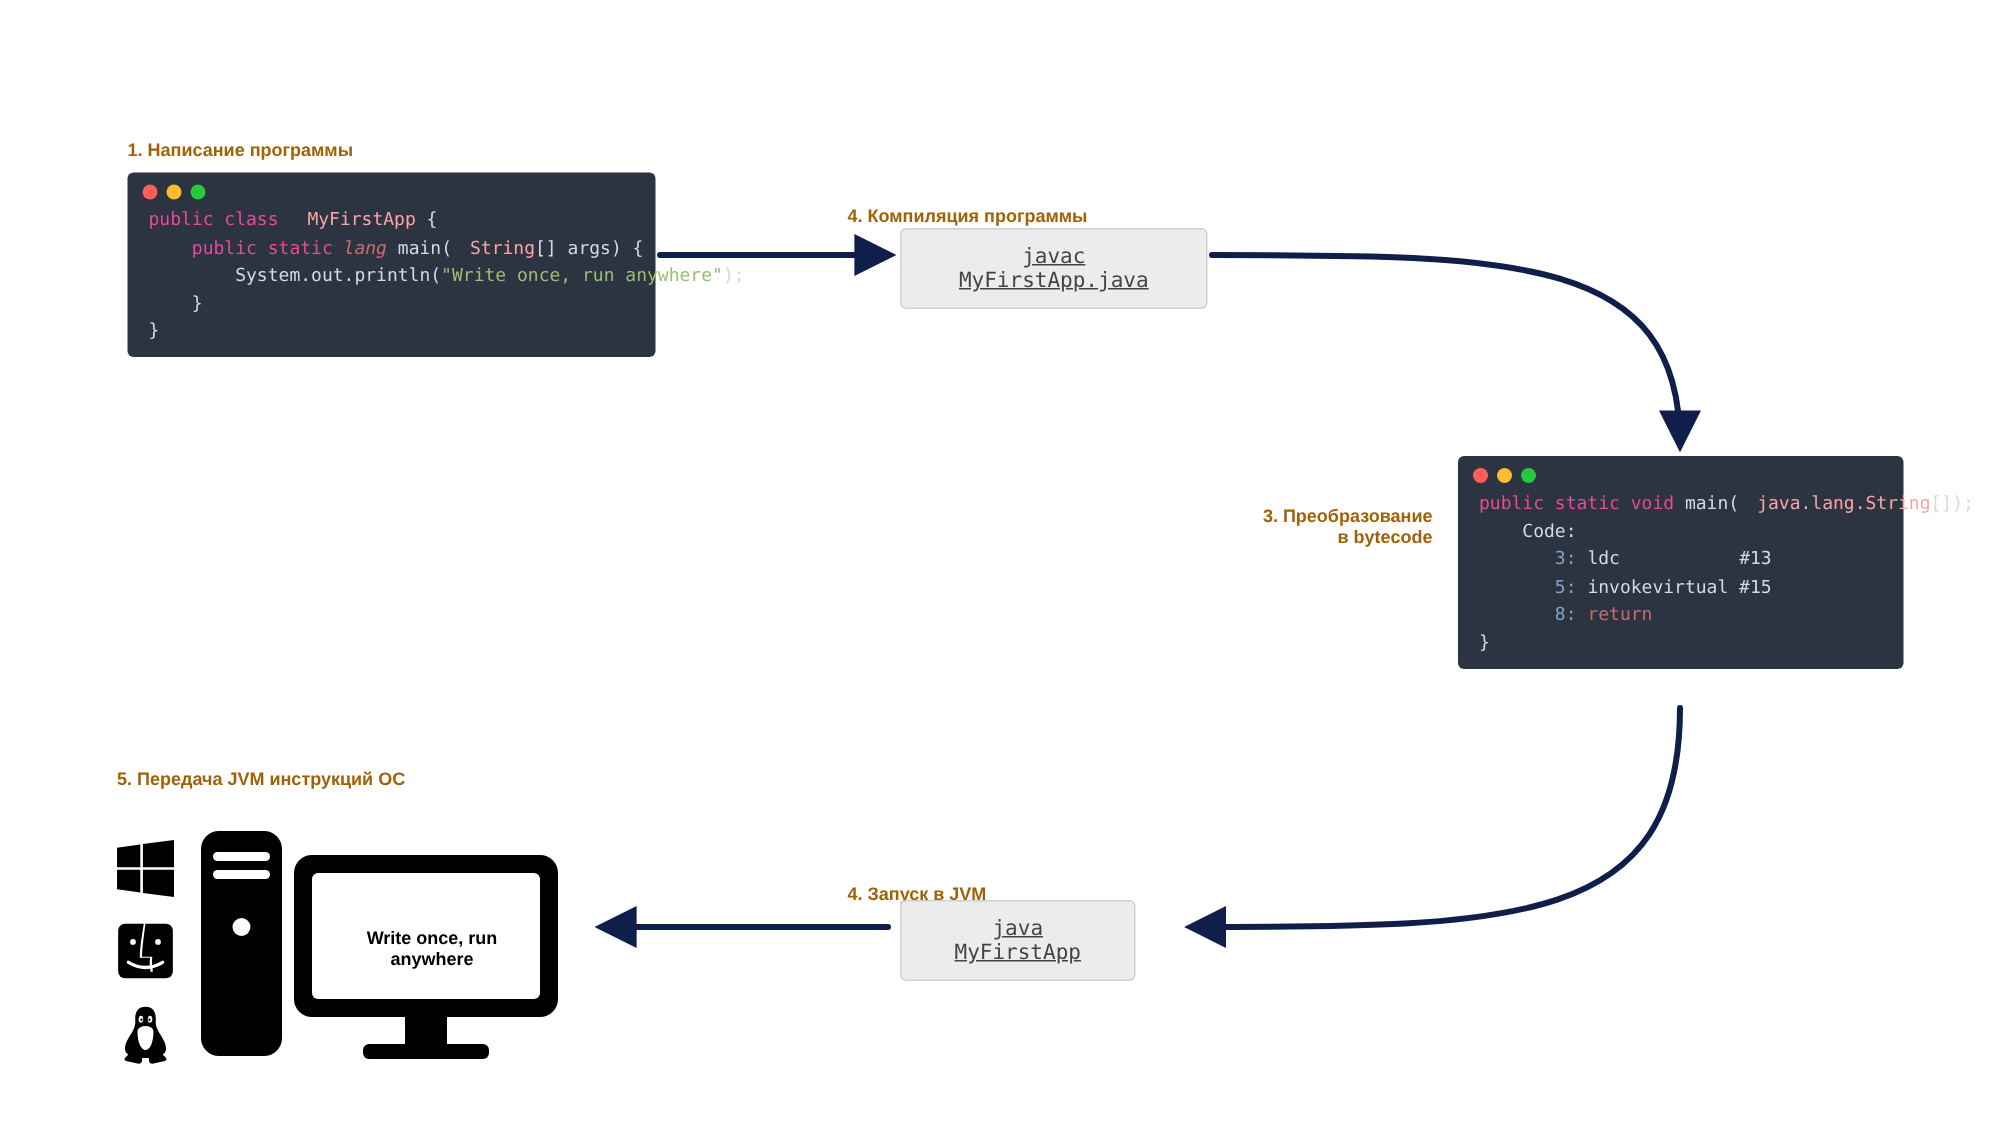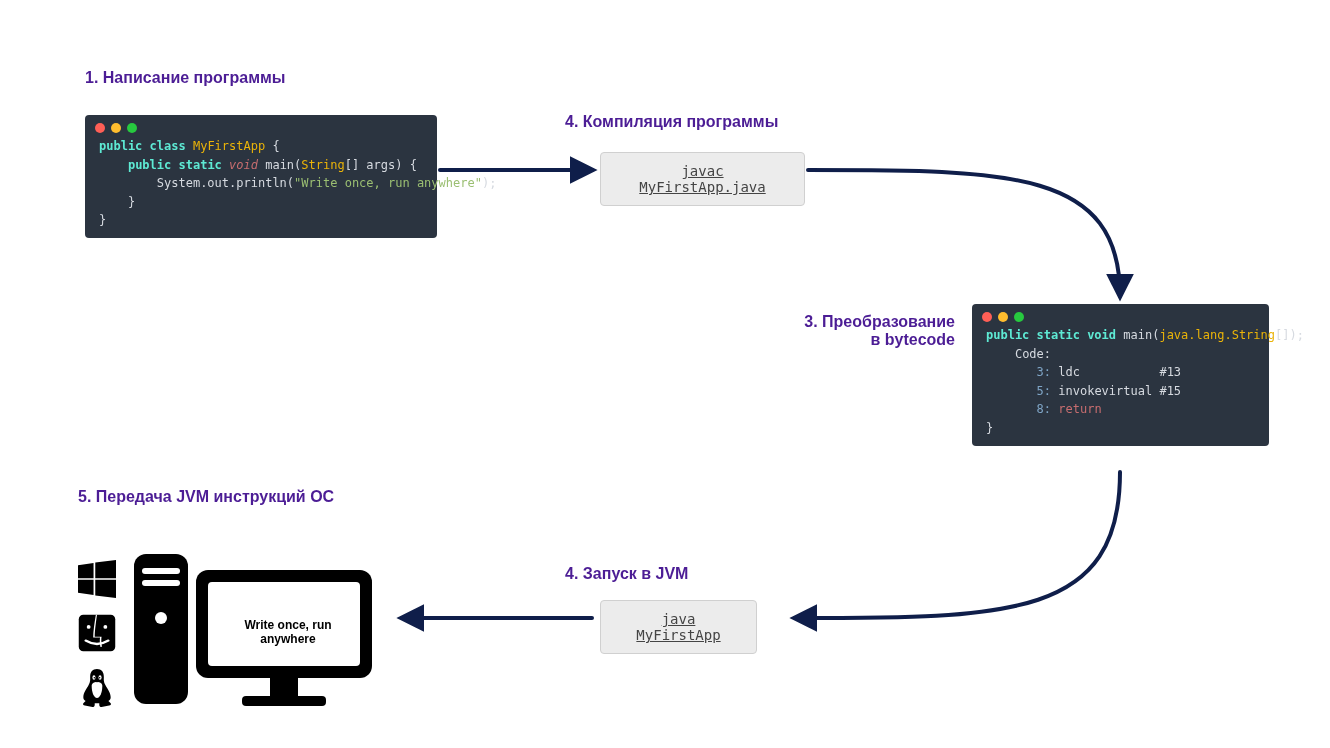--- a/index.html
+++ b/index.html
@@ -6,42 +6,43 @@
   body {
     width: 1330px;
     height: 748px;
     background: #fff;
     font-family: -apple-system, "Segoe UI", "Helvetica Neue", Arial, sans-serif;
     position: relative;
     overflow: hidden;
   }
   .step-title {
     position: absolute;
-    font-size: 16px;
+    font-size: 12px;
     font-weight: 600;
-    color: #4c1d95;
+    color: #a16207;
+    margin-top: 24px;
   }
   .code-block {
     position: absolute;
     background: #2b3440;
     border-radius: 4px;
     font-family: "SFMono-Regular", Menlo, Consolas, monospace;
     font-size: 12px;
     line-height: 1.55;
     padding-bottom: 8px;
   }
   .window-dots { display: flex; gap: 6px; padding: 8px 10px 4px; }
   .window-dots span { width: 10px; height: 10px; border-radius: 50%; }
   .dot-r { background: #ff5f56; }
   .dot-y { background: #ffbd2e; }
   .dot-g { background: #27c93f; }
   .code-line { white-space: pre; padding: 0 14px; color: #d6dae0; }
-  .kw1 { color: #5eead4; font-weight: bold; }      
+  .kw1 { color: #ec4899; }      
   .kw2 { color: #c76d6f; font-style: italic; }  
-  .type { color: #eab308; }     
+  .type { color: #fca5a5; margin-left: 12px; }     
   .str  { color: #9bbf72; }     
   .num  { color: #7fa5c6; }     
   .ret  { color: #c76d6f; }
   .cmd-box {
     position: absolute;
     background: #ececec;
     border: 1px solid #d0d0d0;
     border-radius: 4px;
     font-family: "SFMono-Regular", Menlo, Consolas, monospace;
     font-size: 14px;
@@ -68,21 +69,21 @@
 
 <div class="step-title" style="left:85px; top:69px;">1. Написание программы</div>
 
 <div class="code-block" style="left:85px; top:115px; width:352px;">
   <div class="window-dots">
     <span class="dot-r"></span>
       <span class="dot-y"></span>
       <span class="dot-g"></span>
   </div>
   <div class="code-line"><span class="kw1">public class</span> <span class="type">MyFirstApp</span> {</div>
-  <div class="code-line">    <span class="kw1">public static</span> <span class="kw2">void</span> main(<span class="type">String</span>[] args) {</div>
+  <div class="code-line">    <span class="kw1">public static</span> <span class="kw2">lang</span> main(<span class="type">String</span>[] args) {</div>
   <div class="code-line">        System.out.println(<span class="str">"Write once, run anywhere"</span>);</div>
   <div class="code-line">    }</div>
   <div class="code-line">}</div>
 </div>
 
 <div class="step-title" style="left:565px; top:113px;">4. Компиляция программы</div>
 
 <div class="cmd-box" style="left:600px; top:152px; width:205px;">javac MyFirstApp.java</div>
 
 <div class="step-title" style="left:795px; top:313px; text-align:right; width:160px; white-space:pre-line;">3. Преобразование

